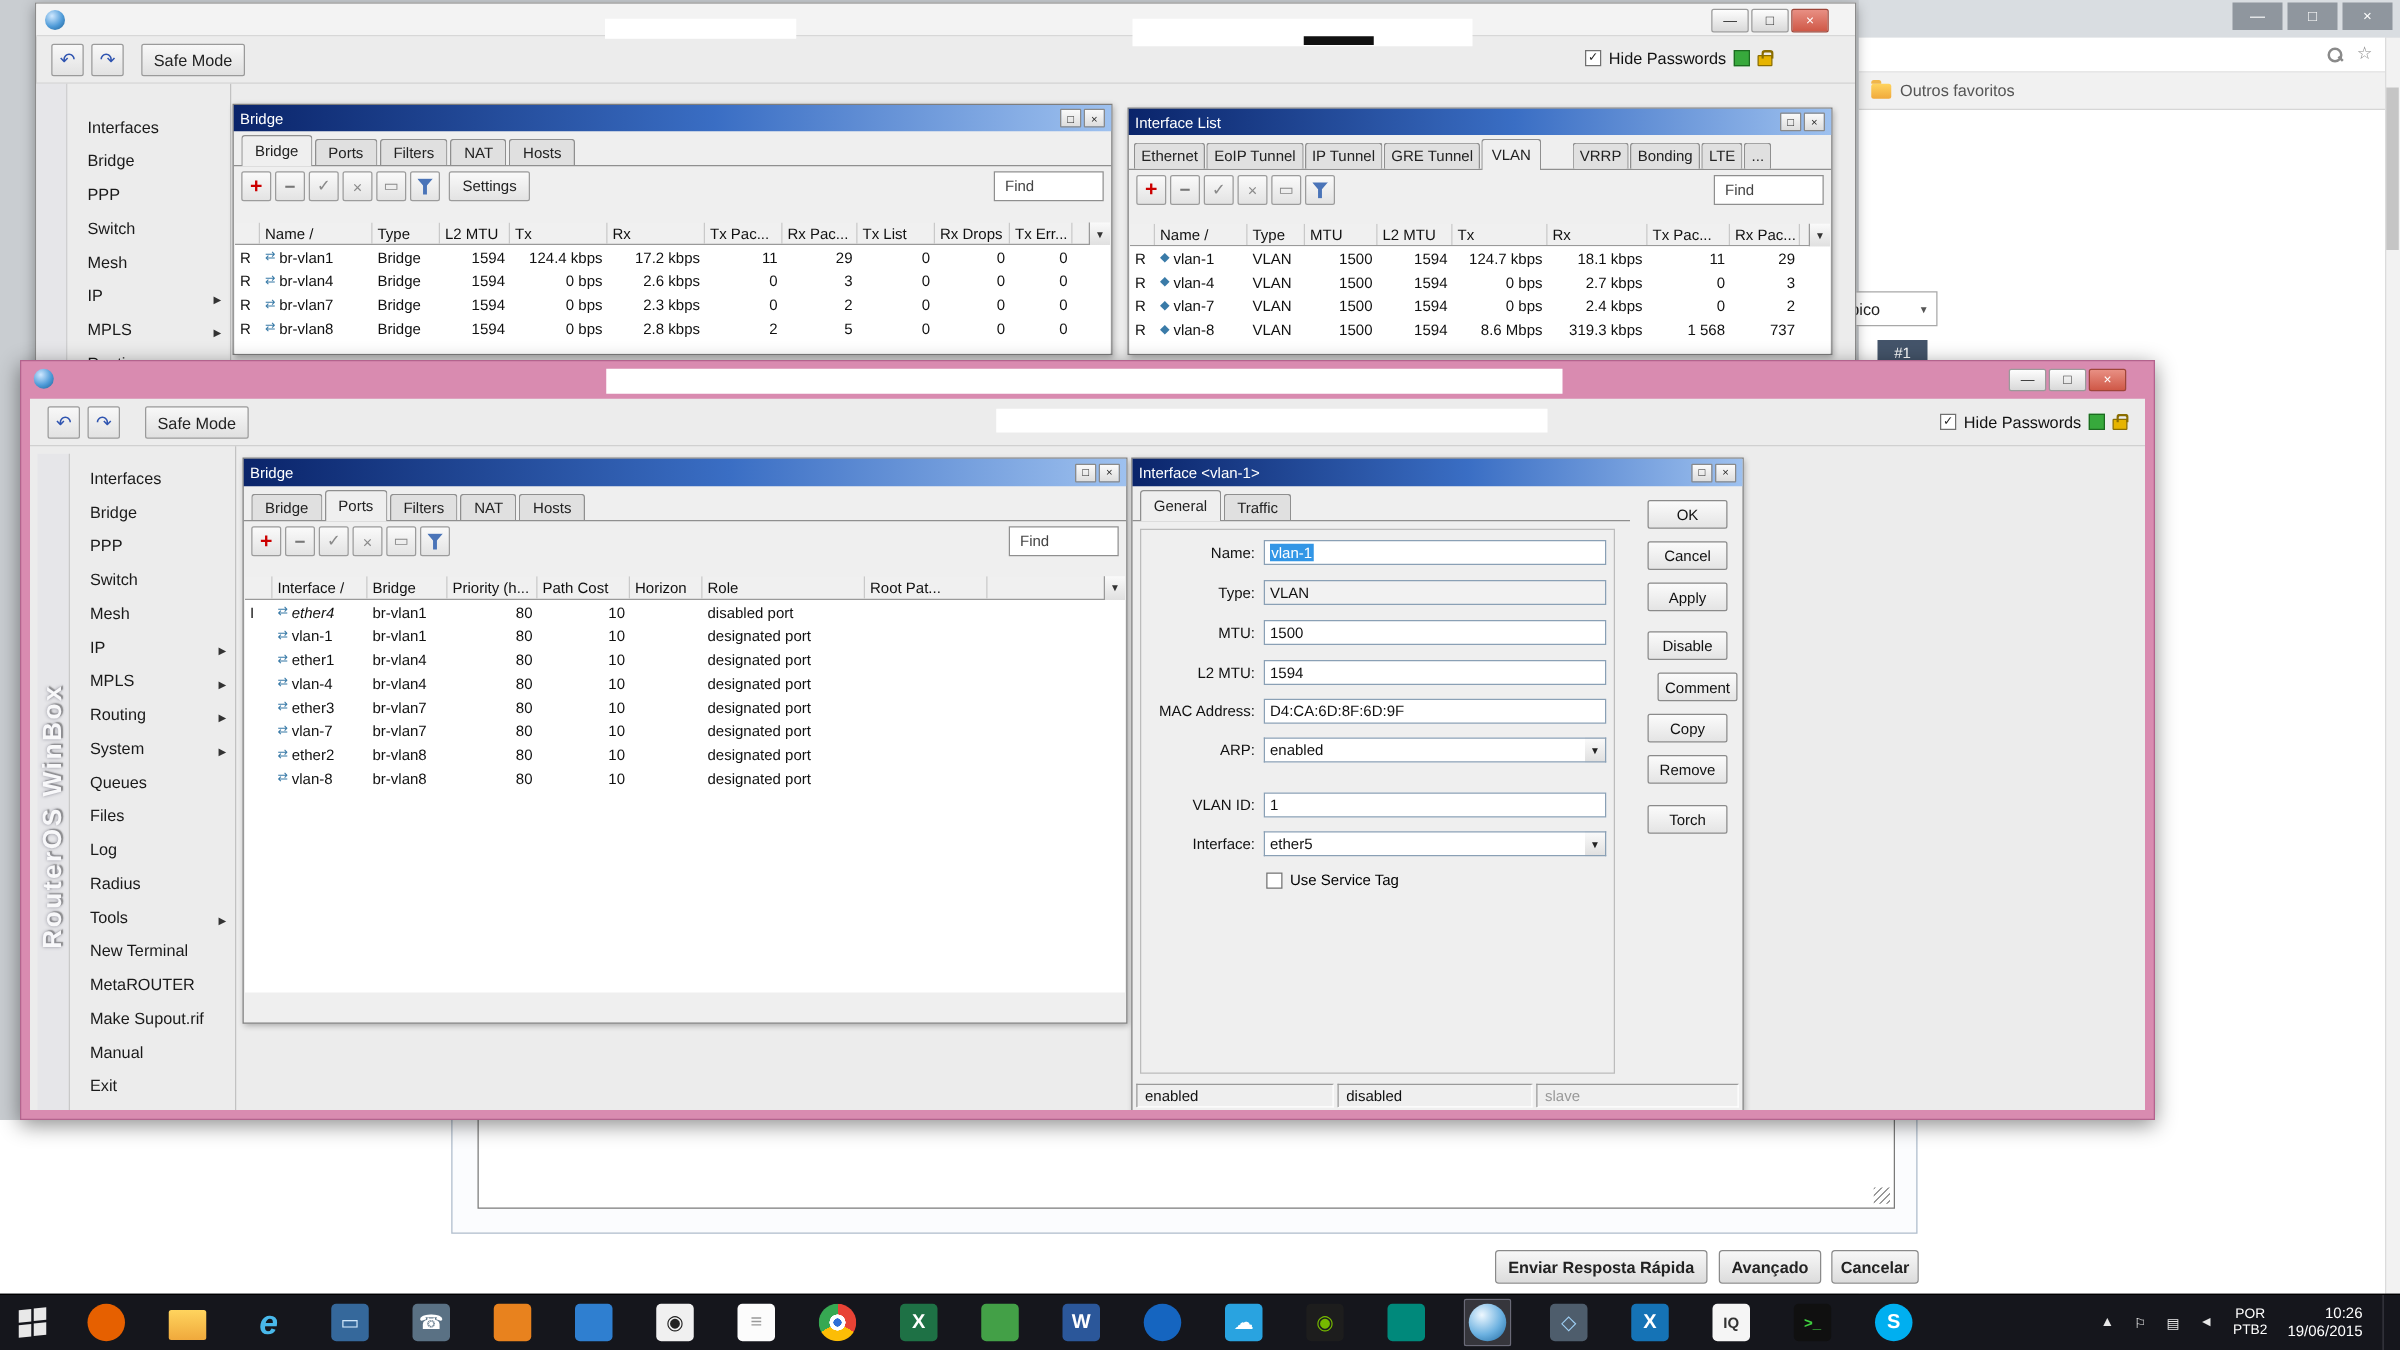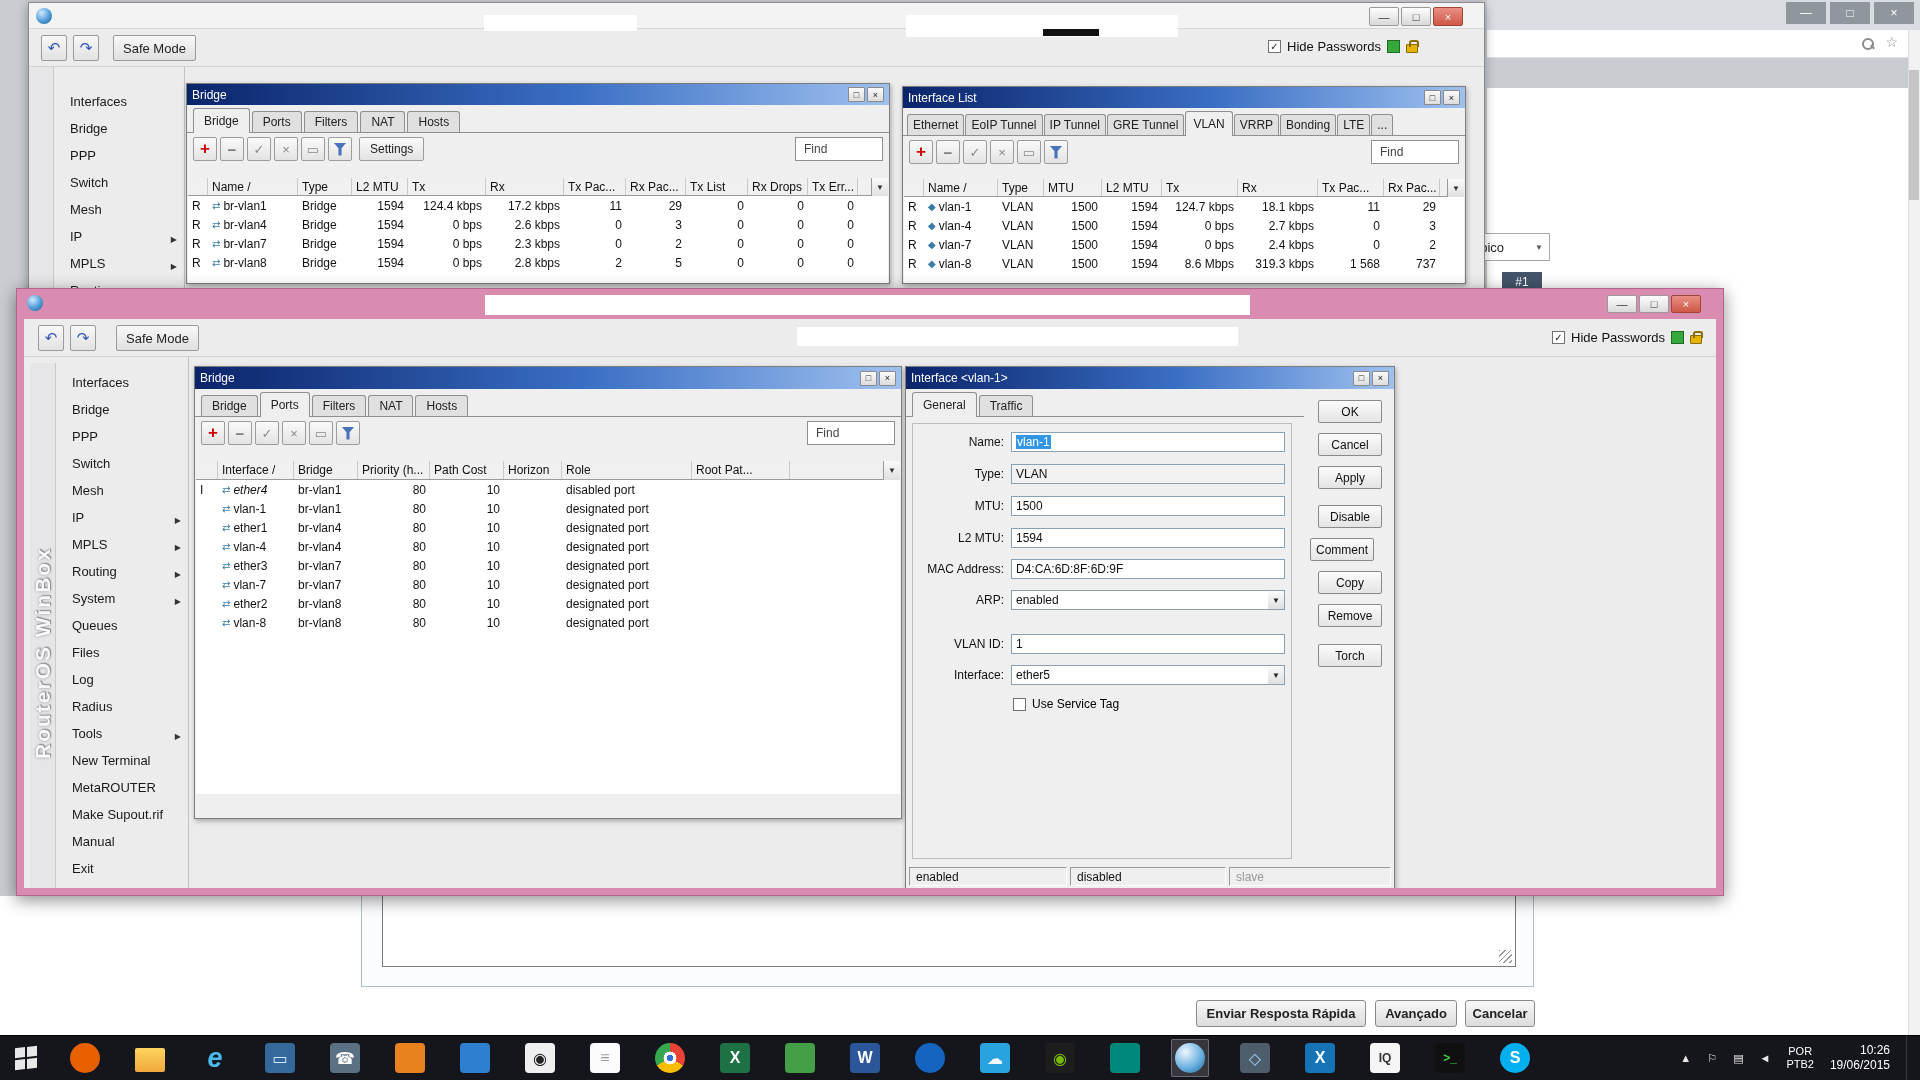--- a/index.html
+++ b/index.html
@@ -125,20 +125,24 @@
     <div class="wctls" style="right:6px; top:2px;">
       <span class="brctl">—</span>
       <span class="brctl">□</span>
       <span class="brctl">×</span>
     </div>
   </div>
   <div id="br-under">
     <div style="position:absolute; right:34px; top:8px;" class="mag"></div>
     <span style="position:absolute; right:10px; top:4px; color:#8a8a8a; font-size:14px;">☆</span>
   </div>
+  <div id="br-bookmarks">
+    <span class="minifolder"></span>
+    <span>Outros favoritos</span>
+  </div>
   <div id="br-page"></div>
   <div id="br-scroll"></div>
   <div id="br-thumb"></div>
   <div id="scroll-bottom">▼</div>
   <div id="topic-dd">
     <span>ópico</span>
     <span class="dda">▼</span>
   </div>
   <div id="topic-badge">#1</div>
 
@@ -315,21 +319,21 @@
           <span class="stbtn">□</span>
           <span class="stbtn">×</span>
         </span>
       </div>
       <div class="tabsrow" style="left:0; right:0; top:21px; height:28px; padding-left:4px; gap:1px;">
         <span class="tab" style="padding:0 5px;">Ethernet</span>
         <span class="tab" style="padding:0 5px;">EoIP Tunnel</span>
         <span class="tab" style="padding:0 5px;">IP Tunnel</span>
         <span class="tab" style="padding:0 5px;">GRE Tunnel</span>
         <span class="tab sel" style="padding:0 7px;">VLAN</span>
-        <span class="tab" style="padding:0 5px;">VRRP</span>
+        <span class="tab" style="padding:0 5px;margin-left:24px;">VRRP</span>
         <span class="tab" style="padding:0 5px;">Bonding</span>
         <span class="tab" style="padding:0 5px;">LTE</span>
         <span class="tab" style="padding:0 5px;">...</span>
       </div>
       <div class="toolrow" style="top:49px; height:32px;">
         <span class="tico add">+</span>
         <span class="tico rem">−</span>
         <span class="tico">✓</span>
         <span class="tico">×</span>
         <span class="tico">▭</span>
@@ -670,21 +674,21 @@
           <div class="frow" style="top:270px; left:100px;">
             <span class="cb"></span>
             <span style="font-size:12px; margin-left:6px;">Use Service Tag</span>
           </div>
         </div>
 
         <span class="dlgbtn" style="left:412px; top:33px;">OK</span>
         <span class="dlgbtn" style="left:412px; top:66px;">Cancel</span>
         <span class="dlgbtn" style="left:412px; top:99px;">Apply</span>
         <span class="dlgbtn" style="left:412px; top:138px;">Disable</span>
-        <span class="dlgbtn" style="left:404px; top:171px;">Comment</span>
+        <span class="dlgbtn" style="left:420px; top:171px;">Comment</span>
         <span class="dlgbtn" style="left:412px; top:204px;">Copy</span>
         <span class="dlgbtn" style="left:412px; top:237px;">Remove</span>
         <span class="dlgbtn" style="left:412px; top:277px;">Torch</span>
 
         <div class="dstatus" style="left:3px; top:500px; right:3px; height:19px;">
           <span class="dcell" style="width:158px;">enabled</span>
           <span class="dcell" style="width:156px;">disabled</span>
           <span class="dcell dim" style="flex:1;">slave</span>
         </div>
       </div>

